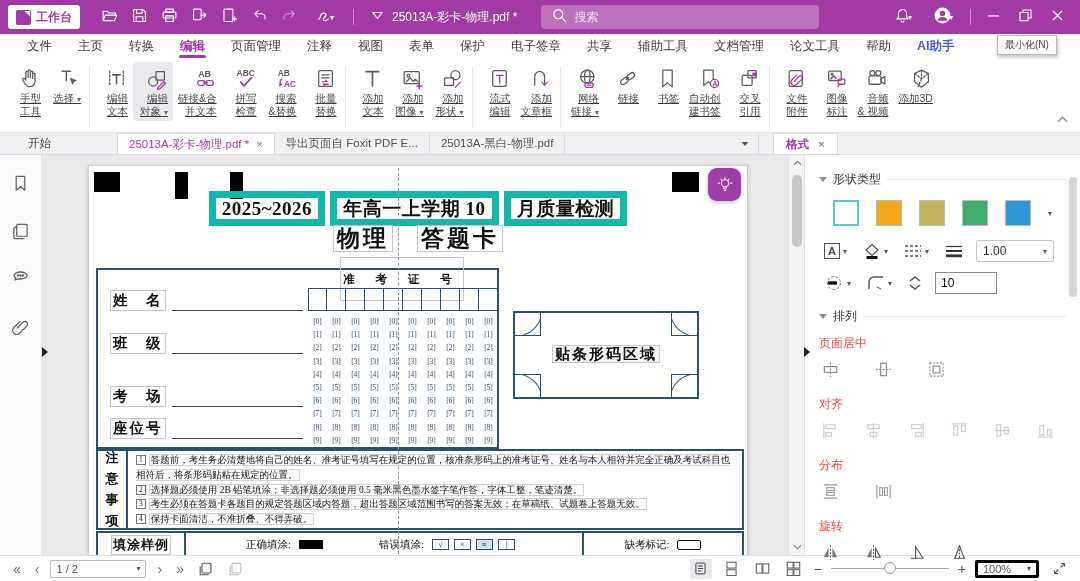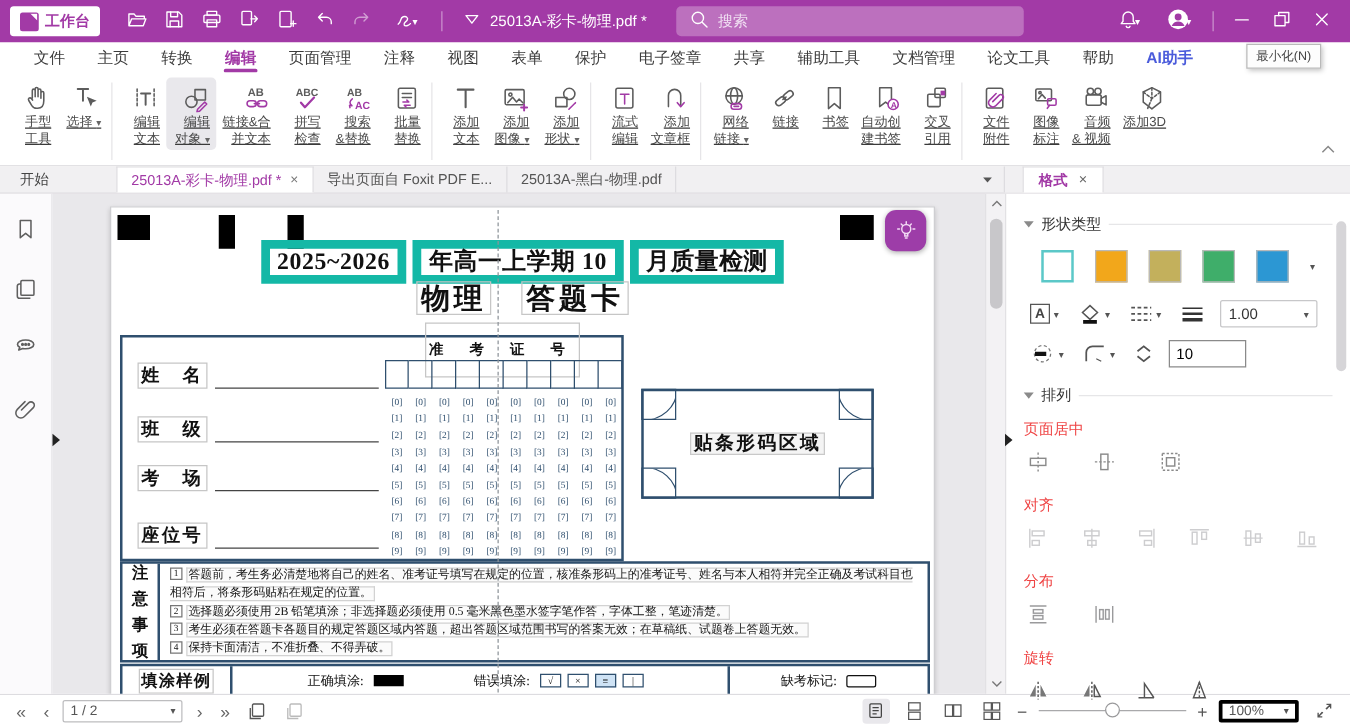--- a/index.html
+++ b/index.html
@@ -40,28 +40,28 @@
            gap:1px;cursor:pointer;text-decoration:underline;}
   .rb-item.active{background:#e9e8ec;}
   .rb-icon{height:26px;display:flex;align-items:center;justify-content:center;}
   .rb-label{font-size:10.5px;line-height:12px;color:#4a4a4a;text-align:center;white-space:nowrap;}
   .rb-dd{font-size:8px;color:#666;}
   .rb-sep{width:1px;align-self:stretch;background:#e6e5e8;margin:4px 3px;}
   .rb-collapse{position:absolute;right:12px;bottom:6px;cursor:pointer;}
 
   
   .tabbar{height:22px;background:#f1f0f2;border-bottom:1px solid #dddce0;display:flex;align-items:stretch;font-size:11.5px;}
-  .tab-home{padding:0 16px;display:flex;align-items:center;color:#444;cursor:pointer;}
+  .tab-home{padding:0 28px;display:flex;align-items:center;color:#444;cursor:pointer;}
   .tab-spacer{width:38px;}
   .doc-tab{display:flex;align-items:center;gap:7px;padding:0 11px;border-right:1px solid #dddce0;color:#555;
            cursor:pointer;max-width:190px;white-space:nowrap;}
   .doc-tab.active{background:#fff;color:#A23AA6;border-top:1px solid #dddce0;border-left:1px solid #dddce0;}
   .doc-tab .x{color:#777;font-size:11px;}
   .tab-dd{margin-left:auto;width:26px;display:flex;align-items:center;justify-content:center;color:#555;cursor:pointer;}
-  .panel-tabzone{width:277px;border-left:1px solid #dddce0;display:flex;align-items:stretch;background:#f1f0f2;}
+  .panel-tabzone{width:322px;border-left:1px solid #dddce0;display:flex;align-items:stretch;background:#f1f0f2;}
   .fmt-tab{margin-left:14px;background:#fff;display:flex;align-items:center;gap:9px;padding:0 12px;
            color:#A23AA6;font-weight:bold;border:1px solid #dddce0;border-bottom:none;cursor:pointer;}
   .fmt-tab .x{color:#666;font-weight:normal;}
 
   
   .main{height:400px;display:flex;position:relative;}
   .sidebar{width:42px;background:#fbfafc;border-right:1px solid #e6e5e8;display:flex;flex-direction:column;
            align-items:center;padding-top:16px;gap:24px;position:relative;}
   .sb-ic{width:24px;height:24px;display:flex;align-items:center;justify-content:center;cursor:pointer;}
   .sb-expander{position:absolute;right:-7px;top:192px;width:0;height:0;border-left:6px solid #222;
@@ -607,21 +607,21 @@
         <div class="t2" id="title2"><span>物理</span><span>答题卡</span></div>
 
         <div class="formbox">
           <div class="ticket-head"><b>准 考 证 号</b></div>
           <span id="fieldrows"><div class="fieldrow" style="top: 20px;">
                 <span class="lab">姓　名</span>
                 <span class="line"></span>
               </div><div class="fieldrow" style="top: 63px;">
                 <span class="lab">班　级</span>
                 <span class="line"></span>
-              </div><div class="fieldrow" style="top: 102px;">
+              </div><div class="fieldrow" style="top: 116px;">
                 <span class="lab">考　场</span>
                 <span class="line"></span>
               </div><div class="fieldrow" style="top: 148px;">
                 <span class="lab">座位号</span>
                 <span class="line"></span>
               </div></span>
           <div class="ticket-grid" id="ticketgrid">
               <i></i>
               <i></i>
               <i></i>

